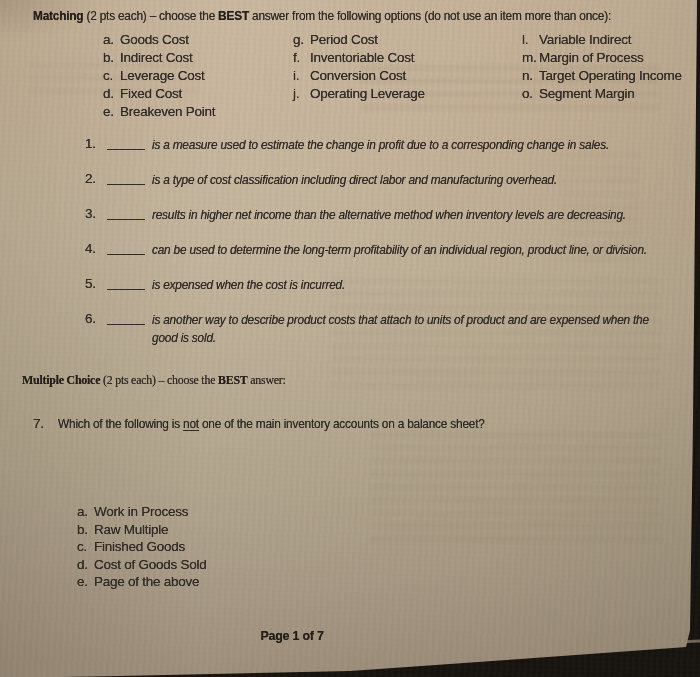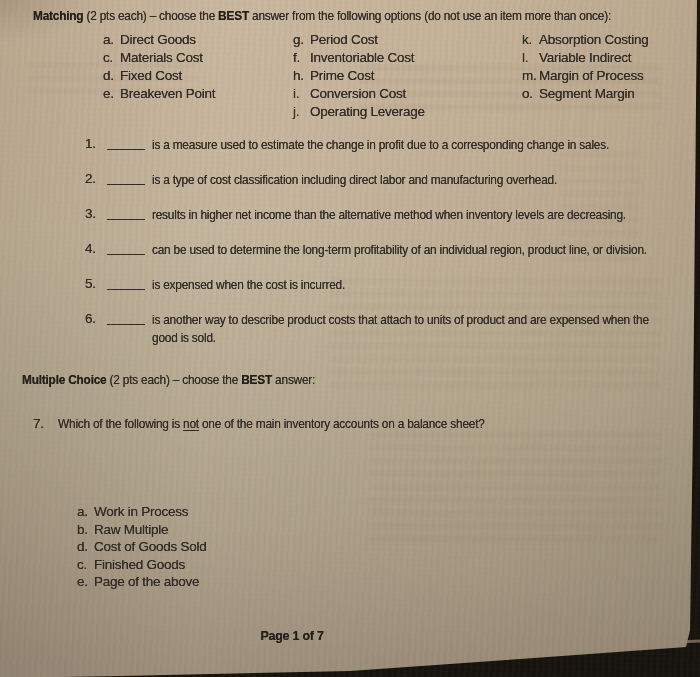--- a/index.html
+++ b/index.html
@@ -36,42 +36,42 @@
     text-shadow: 0 0 0.5px rgba(46,42,38,0.85);
     filter: blur(0.3px);
   }
   b, .bold { font-weight: 700; color: #221d17; }
 
   
   .sq { display: inline-block; transform: scaleX(0.88); transform-origin: 0 0; white-space: nowrap; }
   .sq-block { display: block; transform: scaleX(0.88); transform-origin: 0 0; white-space: nowrap; }
 
   .m-heading { position: absolute; left: 33px; top: 8px; line-height: 16px; }
-  .mc-heading { position: absolute; left: 22px; top: 372px; line-height: 16px; }
+  .mc-heading { position: absolute; left: 22px; top: 372px; line-height: 16px; font-family: Liberation Serif, serif; }
 
   .opt-col { position: absolute; top: 31px; line-height: 18.1px; }
   .opt-col.c1 { left: 103px; }
   .opt-col.c2 { left: 293px; }
   .opt-col.c3 { left: 522px; }
   .opt-row { white-space: nowrap; }
   .opt-letter { display: inline-block; width: 17px; }
 
   .q-row { position: absolute; left: 85px; display: flex; align-items: flex-start; line-height: 16px; }
   .q-row.q1 { top: 136px; }
   .q-row.q2 { top: 171px; }
   .q-row.q3 { top: 206px; }
   .q-row.q4 { top: 241px; }
   .q-row.q5 { top: 276px; }
   .q-row.q6 { top: 311px; }
   .q-num { display: inline-block; width: 22px; flex: none; }
   .q-blank {
     display: inline-block; width: 38px; height: 13px; flex: none;
     border-bottom: 1.6px solid #2e2a26; margin-right: 7px;
   }
-  .q-text { flex: 1; line-height: 17.5px; }
+  .q-text { flex: 1; line-height: 17.5px; font-style: italic; }
 
   .q7-row { position: absolute; left: 33px; top: 416px; display: flex; line-height: 16px; }
   .q7-num { display: inline-block; width: 25px; flex: none; }
   .u-word { text-decoration: underline; text-underline-offset: 2px; text-decoration-thickness: 1.2px; }
 
   .choices { position: absolute; left: 77px; top: 459px; line-height: 17.5px; margin-top: 44px; }
   .choice-row { white-space: nowrap; }
   .choice-letter { display: inline-block; width: 17px; }
 
   .footer {
@@ -114,38 +114,38 @@
 
   <div class="content">
 
     <div class="m-heading">
       <span class="sq">
         <b>Matching</b><span> (2 pts each) – choose the </span><b>BEST</b><span> answer from the following options (do not use an item more than once):</span>
       </span>
     </div>
 
     <div class="opt-col c1">
-      <div class="opt-row"><span class="opt-letter">a.</span><span>Direct Goods</span></div>
-      <div class="opt-row"><span class="opt-letter">c.</span><span>Materials Cost</span></div>
+      <div class="opt-row"><span class="opt-letter">a.</span><span>Goods Cost</span></div>
+      <div class="opt-row"><span class="opt-letter">b.</span><span>Indirect Cost</span></div>
+      <div class="opt-row"><span class="opt-letter">c.</span><span>Leverage Cost</span></div>
       <div class="opt-row"><span class="opt-letter">d.</span><span>Fixed Cost</span></div>
       <div class="opt-row"><span class="opt-letter">e.</span><span>Breakeven Point</span></div>
     </div>
 
     <div class="opt-col c2">
       <div class="opt-row"><span class="opt-letter">g.</span><span>Period Cost</span></div>
       <div class="opt-row"><span class="opt-letter">f.</span><span>Inventoriable Cost</span></div>
-      <div class="opt-row"><span class="opt-letter">h.</span><span>Prime Cost</span></div>
       <div class="opt-row"><span class="opt-letter">i.</span><span>Conversion Cost</span></div>
       <div class="opt-row"><span class="opt-letter">j.</span><span>Operating Leverage</span></div>
     </div>
 
     <div class="opt-col c3">
-      <div class="opt-row"><span class="opt-letter">k.</span><span>Absorption Costing</span></div>
       <div class="opt-row"><span class="opt-letter">l.</span><span>Variable Indirect</span></div>
       <div class="opt-row"><span class="opt-letter">m.</span><span>Margin of Process</span></div>
+      <div class="opt-row"><span class="opt-letter">n.</span><span>Target Operating Income</span></div>
       <div class="opt-row"><span class="opt-letter">o.</span><span>Segment Margin</span></div>
     </div>
 
     <div class="q-row q1">
       <span class="q-num">1.</span>
         <span class="q-blank"></span>
       <span class="q-text"><span class="sq">is a measure used to estimate the change in profit due to a corresponding change in sales.</span></span>
     </div>
     <div class="q-row q2">
       <span class="q-num">2.</span>
@@ -183,22 +183,22 @@
     </div>
 
     <div class="q7-row">
       <span class="q7-num">7.</span>
       <span class="sq"><span>Which of the following is </span><span class="u-word">not</span><span> one of the main inventory accounts on a balance sheet?</span></span>
     </div>
 
     <div class="choices">
       <div class="choice-row"><span class="choice-letter">a.</span><span>Work in Process</span></div>
       <div class="choice-row"><span class="choice-letter">b.</span><span>Raw Multiple</span></div>
+      <div class="choice-row"><span class="choice-letter">c.</span><span>Finished Goods</span></div>
       <div class="choice-row"><span class="choice-letter">d.</span><span>Cost of Goods Sold</span></div>
-      <div class="choice-row"><span class="choice-letter">c.</span><span>Finished Goods</span></div>
       <div class="choice-row"><span class="choice-letter">e.</span><span>Page of the above</span></div>
     </div>
 
     <div class="footer">Page 1 of 7</div>
   </div>
 
   <div class="grain"></div>
 </div>
 
 </body></html>

